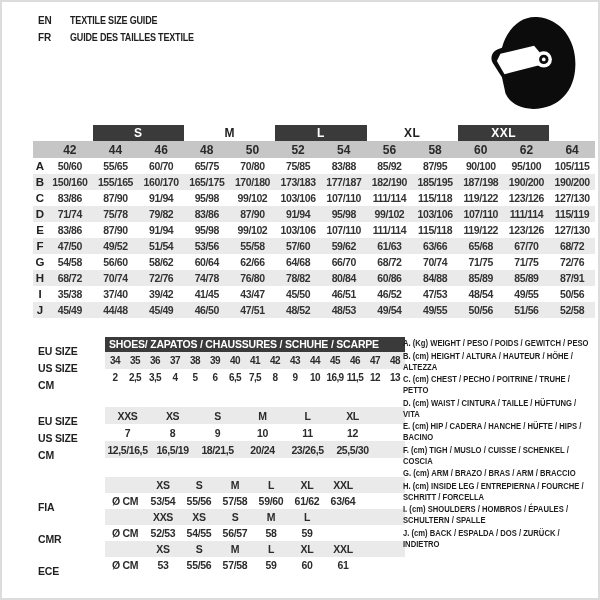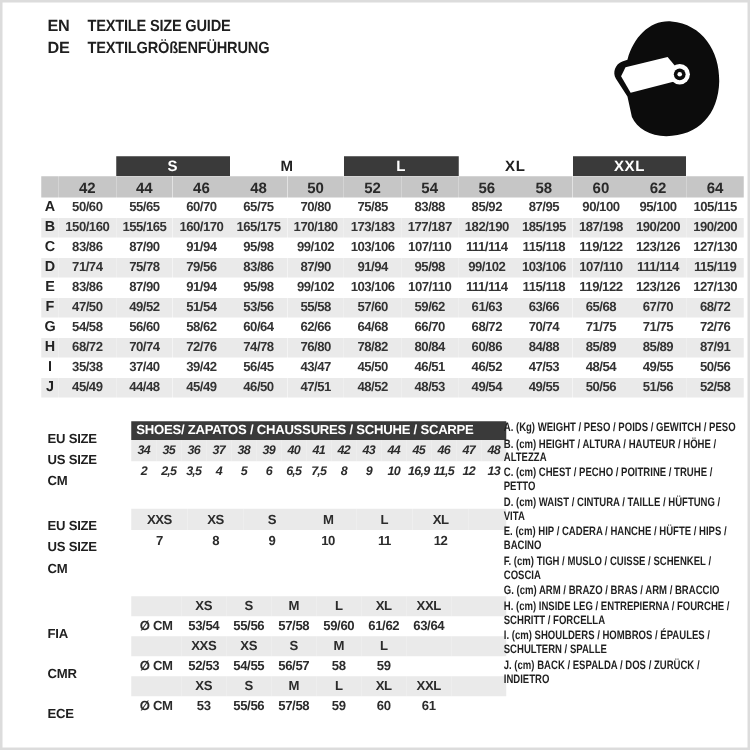--- a/index.html
+++ b/index.html
@@ -8,21 +8,21 @@
   html,body{margin:0;padding:0;}
   body{
     width:600px;height:600px;position:relative;background:#fff;
     font-family:"Liberation Sans","DejaVu Sans",sans-serif;color:var(--ink);
     overflow:hidden;
   }
   .frame{position:absolute;inset:0;border:2px solid #dcdcdc;pointer-events:none;}
 
   
   .lang-block{position:absolute;left:38px;top:13px;}
-  .lang-row{display:flex;font-weight:bold;font-size:13px;line-height:16.5px;letter-spacing:-0.2px;}
+  .lang-row{display:flex;font-weight:bold;font-size:10px;line-height:16.5px;letter-spacing:-0.2px;}
   .lang-row .code{width:32px;flex:none;}
   .lang-row .text{white-space:nowrap;display:inline-block;transform:scaleX(0.9);transform-origin:0 50%;}
 
   
   .helmet-logo{position:absolute;left:476px;top:12px;width:108px;height:102px;}
 
   
   .main-table{position:absolute;left:33px;top:125px;width:562px;border-collapse:collapse;table-layout:fixed;}
   .main-table td{text-align:center;font-weight:bold;padding:0;white-space:nowrap;overflow:hidden;}
   .group-row td{height:16px;font-size:12px;letter-spacing:0.5px;}
@@ -37,41 +37,41 @@
   .side-labels{position:absolute;left:0;top:6px;width:52px;}
   .side-label{font-weight:bold;font-size:10.5px;letter-spacing:-0.2px;white-space:nowrap;}
   .h17{height:17px;line-height:17px;}
   .h16{height:16px;line-height:16px;}
   .bdata{position:absolute;left:67px;top:0;width:300px;}
   .bar{height:15px;background:var(--dark);color:#fff;font-weight:bold;font-size:10.5px;
        line-height:15px;padding-left:4px;letter-spacing:-0.2px;white-space:nowrap;overflow:hidden;}
   .btable{border-collapse:collapse;table-layout:fixed;width:300px;}
   .btable td{text-align:center;font-weight:bold;padding:0;white-space:nowrap;}
   .btable tr.gray td{background:var(--light);}
-  .shoes-table td{font-size:10px;letter-spacing:-0.6px;height:17px;color:#2c2c2c;font-style:italic;}
+  .shoes-table td{font-size:10px;letter-spacing:-0.6px;height:17px;color:#2c2c2c;}
   .gloves-table td{font-size:10.5px;letter-spacing:-0.4px;height:17px;color:#2c2c2c;}
   .helmet-table td{font-size:10.5px;letter-spacing:-0.3px;height:16px;color:#2c2c2c;}
 
   
   .legend{position:absolute;left:403px;top:337px;width:245px;transform:scaleX(0.78);transform-origin:0 0;}
   .legend-item{font-weight:bold;font-size:9.8px;line-height:11px;margin-bottom:1.5px;letter-spacing:0;}
 </style>
 </head>
 <body>
 
 <div class="frame"></div>
 
 <div class="lang-block">
     <div class="lang-row">
       <span class="code">EN</span>
       <span class="text">TEXTILE SIZE GUIDE</span>
     </div>
     <div class="lang-row">
-      <span class="code">DE</span>
-      <span class="text">TEXTILGRÖßENFÜHRUNG</span>
+      <span class="code">FR</span>
+      <span class="text">GUIDE DES TAILLES TEXTILE</span>
     </div>
   </div>
 
 <div class="helmet-logo">
   <svg viewBox="0 0 100 100" width="108" height="102">
     <path d="M57 5 C81 7 95 28 94.5 52 C94 78 78 95 53 95 C40 95 30 89 26 80 L22.5 64 L13.5 50 C10.5 45 13 38.5 18.5 36.5 L22.5 35 C27.5 16.5 41 3.7 57 5 Z" fill="#0c0c0c"></path>
     <polygon points="21,41 54,33 65,46 60,52 25,61 17.5,48" fill="#ffffff"></polygon>
     <circle cx="63.5" cy="46.5" r="8" fill="#ffffff"></circle>
     <circle cx="63.5" cy="46.5" r="4.6" fill="#0c0c0c"></circle>
     <circle cx="63.5" cy="46.5" r="1.8" fill="#ffffff"></circle>
@@ -161,21 +161,21 @@
         <td>111/114</td>
         <td>115/118</td>
         <td>119/122</td>
         <td>123/126</td>
         <td>127/130</td>
       </tr>
       <tr class="data-row alt">
         <td class="letter">D</td>
         <td>71/74</td>
         <td>75/78</td>
-        <td>79/56</td>
+        <td>79/82</td>
         <td>83/86</td>
         <td>87/90</td>
         <td>91/94</td>
         <td>95/98</td>
         <td>99/102</td>
         <td>103/106</td>
         <td>107/110</td>
         <td>111/114</td>
         <td>115/119</td>
       </tr>
@@ -237,21 +237,21 @@
         <td>84/88</td>
         <td>85/89</td>
         <td>85/89</td>
         <td>87/91</td>
       </tr>
       <tr class="data-row">
         <td class="letter">I</td>
         <td>35/38</td>
         <td>37/40</td>
         <td>39/42</td>
-        <td>56/45</td>
+        <td>41/45</td>
         <td>43/47</td>
         <td>45/50</td>
         <td>46/51</td>
         <td>46/52</td>
         <td>47/53</td>
         <td>48/54</td>
         <td>49/55</td>
         <td>50/56</td>
       </tr>
       <tr class="data-row alt">
@@ -367,20 +367,29 @@
           </tr>
           <tr class="">
             <td>7</td>
             <td>8</td>
             <td>9</td>
             <td>10</td>
             <td>11</td>
             <td>12</td>
             <td></td>
           </tr>
+          <tr class="gray">
+            <td>12,5/16,5</td>
+            <td>16,5/19</td>
+            <td>18/21,5</td>
+            <td>20/24</td>
+            <td>23/26,5</td>
+            <td>25,5/30</td>
+            <td></td>
+          </tr>
         </tbody>
       </table>
   </div>
 </div>
 
 <div class="bsec" style="top:477px">
   <div class="side-labels">
       <div class="side-label h16"></div>
       <div class="side-label h16">FIA</div>
       <div class="side-label h16"></div>

